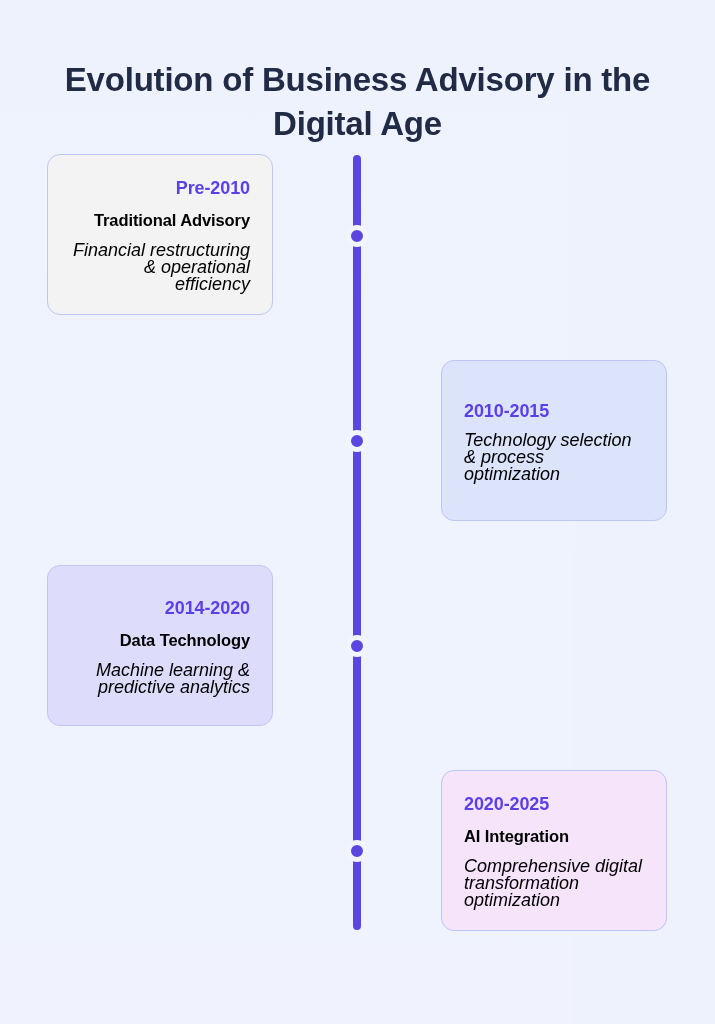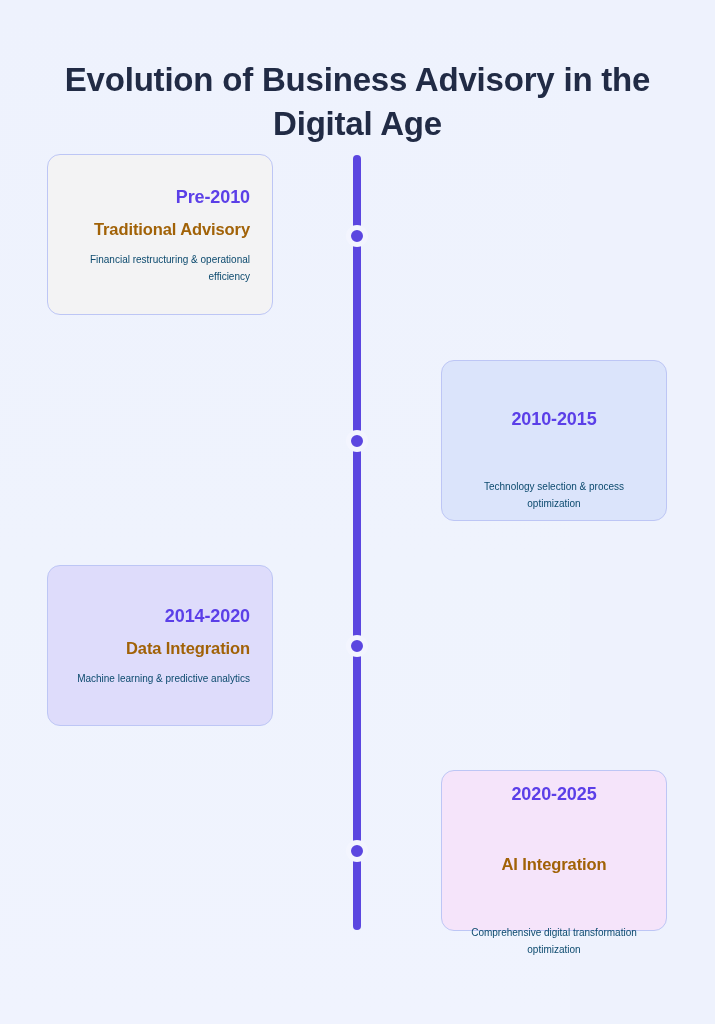--- a/index.html
+++ b/index.html
@@ -80,49 +80,50 @@
 
   .card-left  { left: 47px;  }
   .card-right { left: 441px; }
 
   .card-left  .era,
   .card-left  .heading,
   .card-left  .desc { text-align: right; }
 
   .card-right .era,
   .card-right .heading,
-  .card-right .desc { text-align: center; margin-top: 38px; }
+  .card-right .desc { text-align: left; }
 
   .card-1 { top: 154px; background: #f3f3f4; }
   .card-2 { top: 360px; background: #dbe4fb; }
   .card-3 { top: 565px; background: #dedcfb; }
   .card-4 { top: 770px; background: #f5e4fa; }
 
   .era {
     font-size: 18px;
     font-weight: bold;
     color: #5b3fe8;
     line-height: 24px;
     margin-bottom: 9px;
     letter-spacing: -0.1px;
   }
 
   .heading {
     font-size: 16.5px;
     font-weight: bold;
-    color: #a16207;
+    color: #000000;
     line-height: 22px;
     margin-bottom: 11px;
     letter-spacing: -0.1px;
   }
 
   .desc {
-    font-size: 10px;
-    color: #0c4a6e;
+    font-size: 18px;
+    color: #000000;
     line-height: 17px;
+    font-style: italic;
   }
 </style>
 </head>
 <body>
 
 <div id="infographic">
 
   <h1 class="title">Evolution of Business Advisory in the Digital Age</h1>
 
   <div class="axis-line"></div>
@@ -138,21 +139,21 @@
     <div class="desc">Financial restructuring &amp; operational efficiency</div>
   </div>
 
   <div class="card card-right card-2">
     <div class="era">2010-2015</div>
     <div class="desc">Technology selection &amp; process optimization</div>
   </div>
 
   <div class="card card-left card-3">
     <div class="era">2014-2020</div>
-    <div class="heading">Data Integration</div>
+    <div class="heading">Data Technology</div>
     <div class="desc">Machine learning &amp; predictive analytics</div>
   </div>
 
   <div class="card card-right card-4">
     <div class="era">2020-2025</div>
     <div class="heading">AI Integration</div>
     <div class="desc">Comprehensive digital transformation optimization</div>
   </div>
 
 </div>

